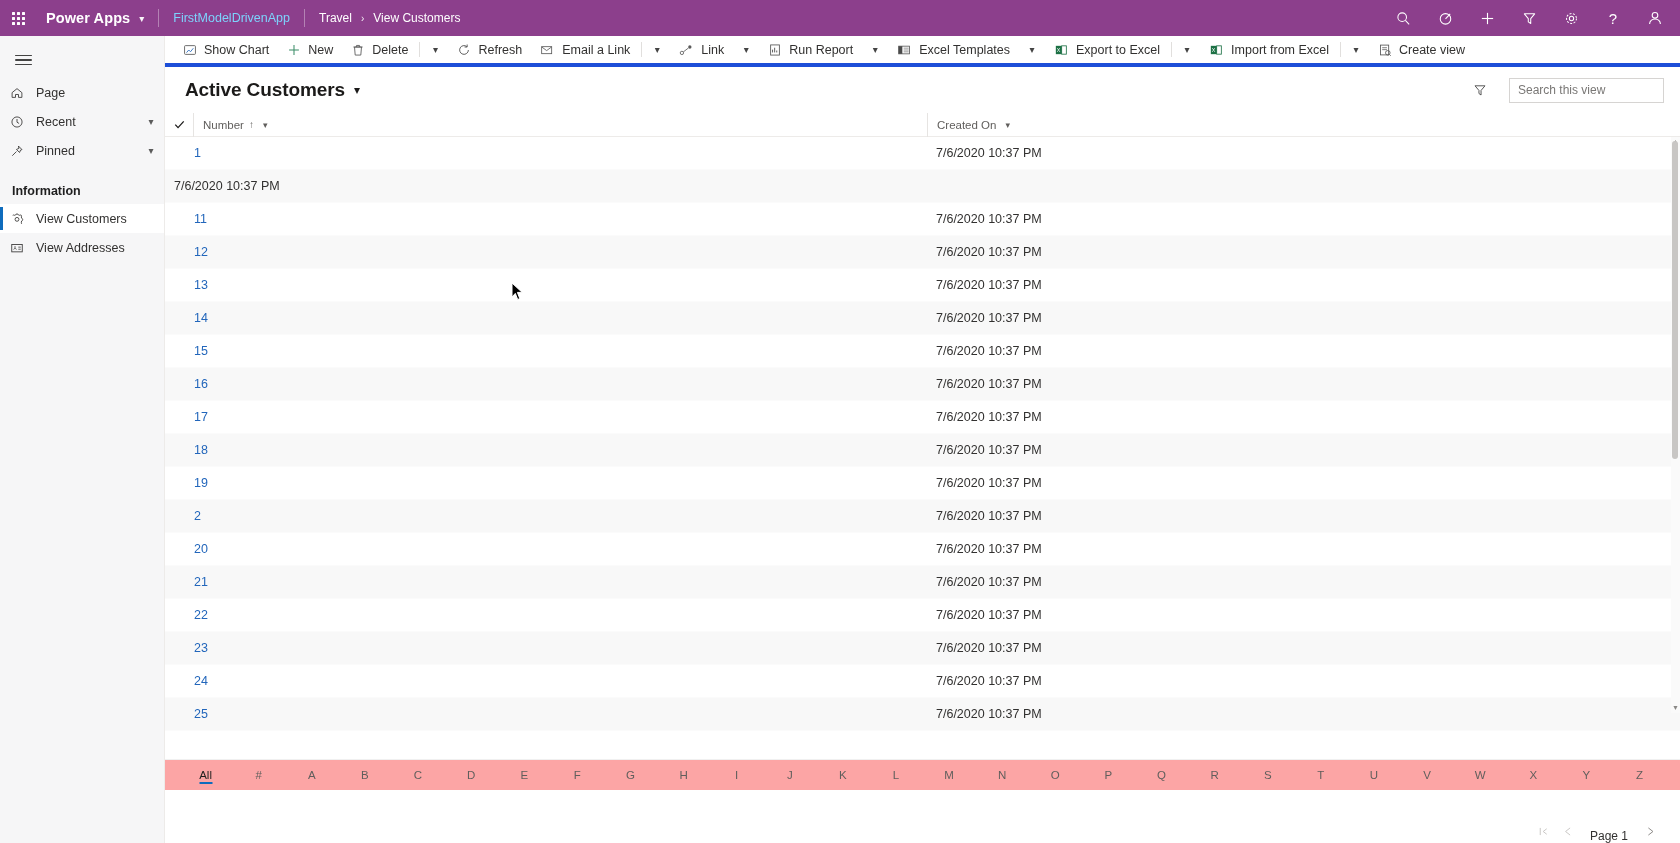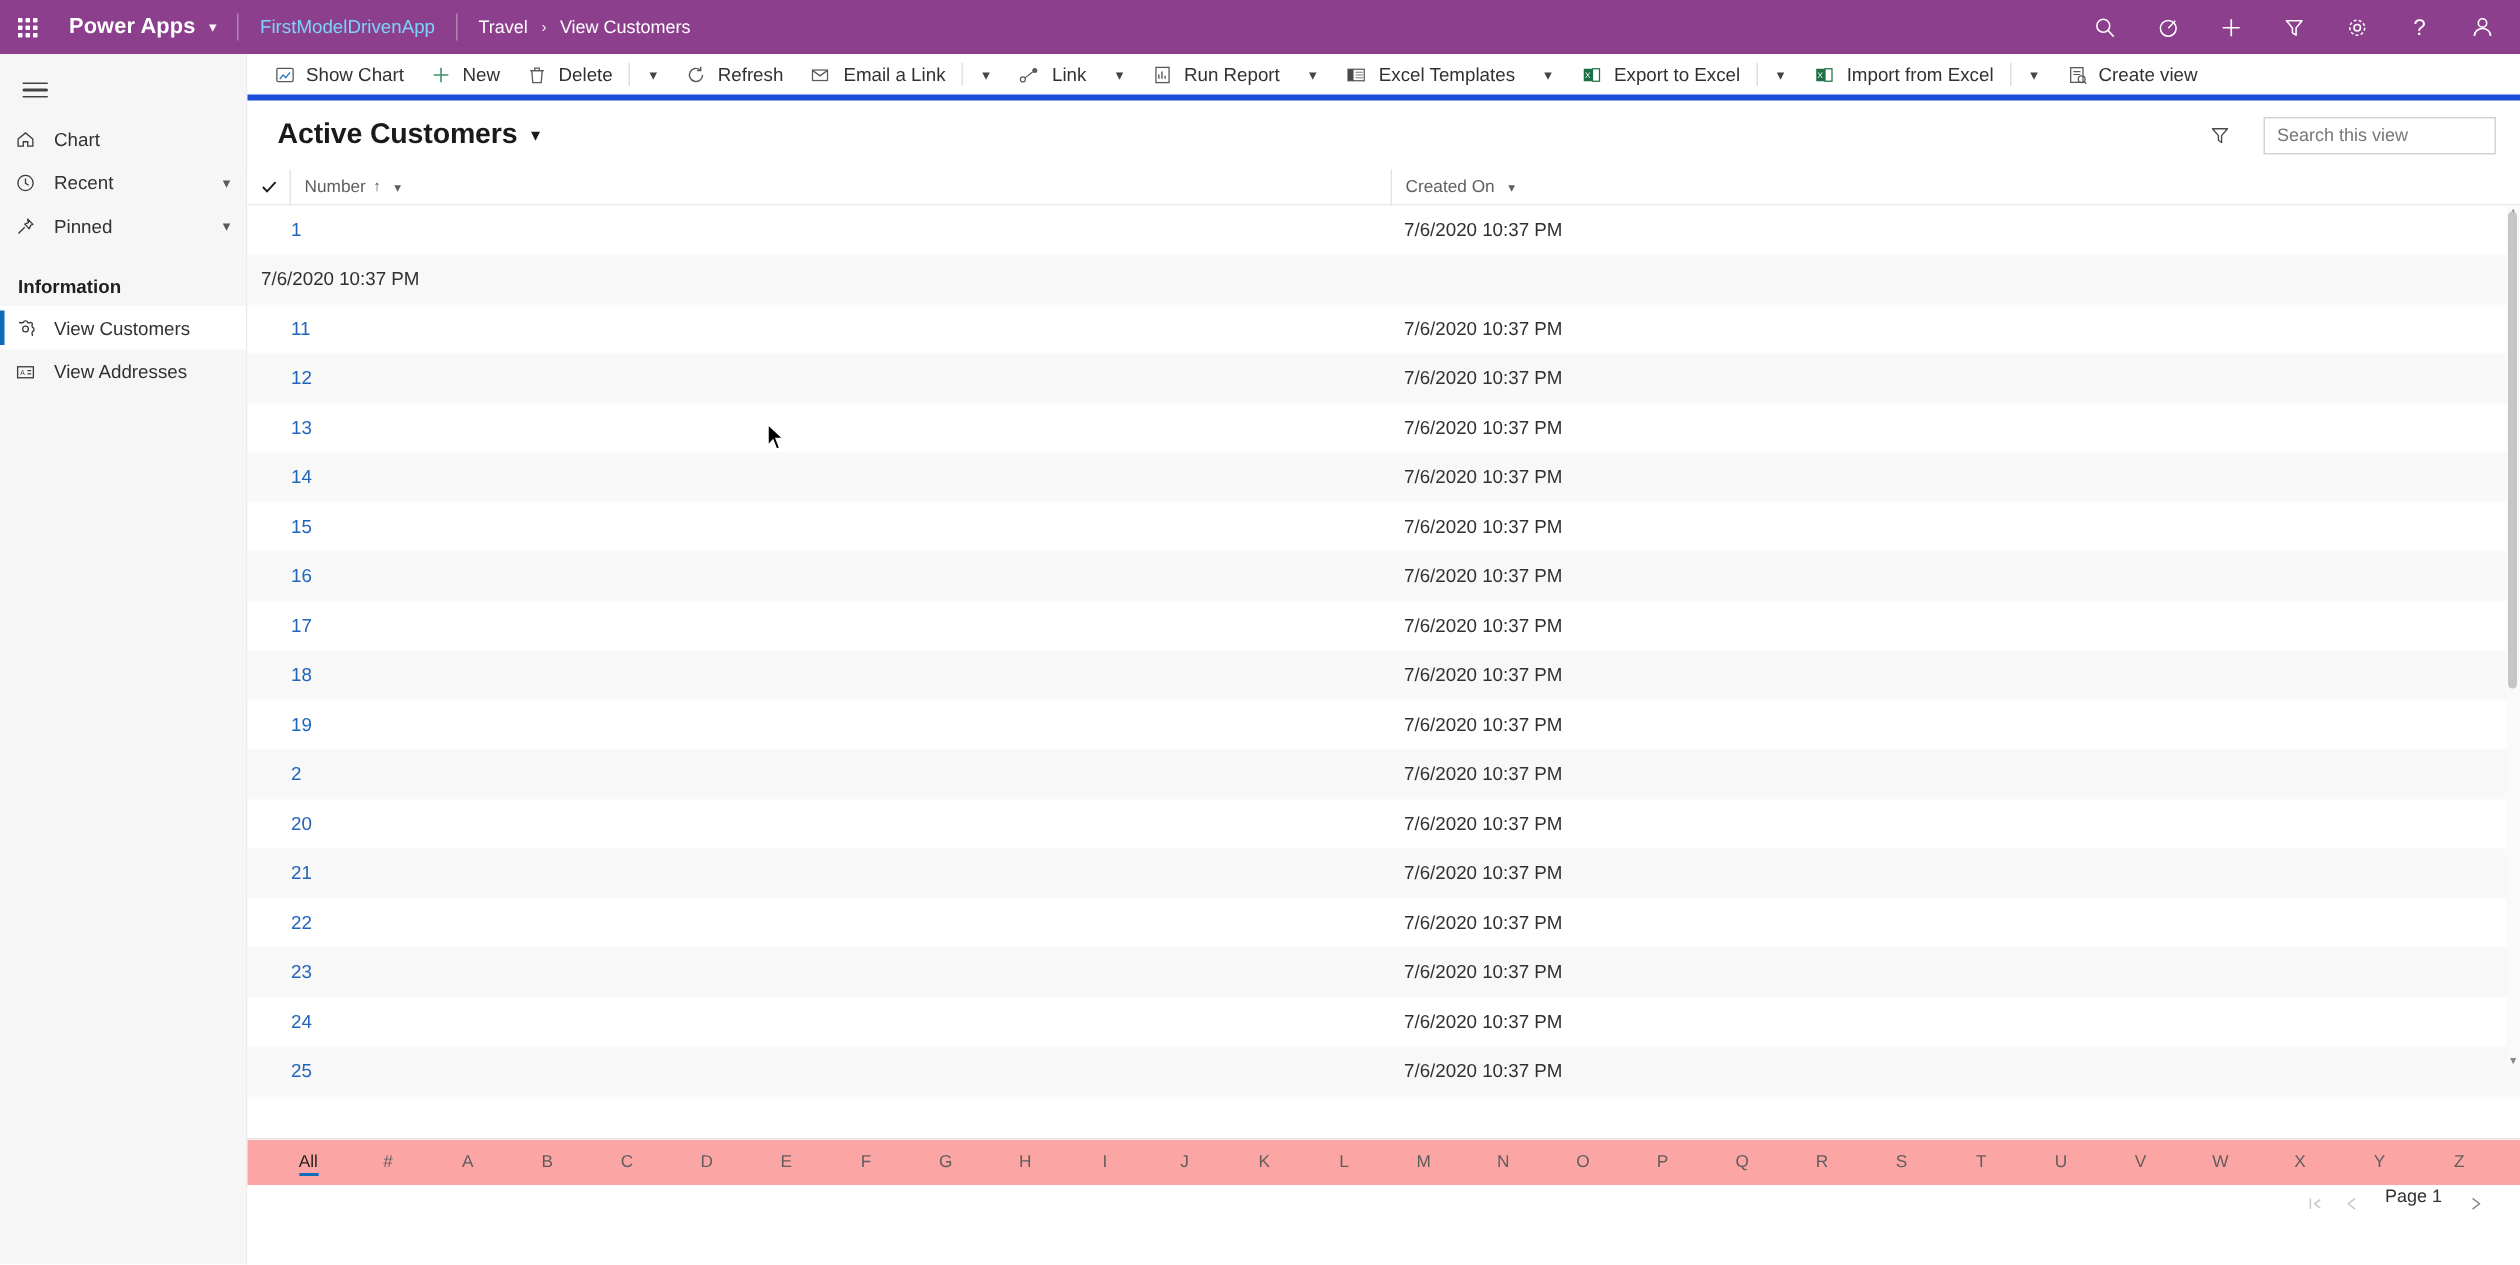--- a/index.html
+++ b/index.html
@@ -155,21 +155,21 @@
   }
   .alpha.active { color:#201f1e; font-weight:normal; }
   .alpha.active::after {
     content:""; position:absolute; left:50%; transform:translateX(-50%);
     bottom:7px; width:13px; height:2px; background:#0f6cbd;
   }
 
   
   .pager {
     position:absolute; left:0; bottom:0; width:1515px; height:53px;
-    background:#fff; display:flex; align-items:flex-start; justify-content:flex-end;
+    background:#fff; display:flex; align-items:flex-end; justify-content:flex-end;
     padding-right:18px;
   }
   .pg-btn {
     width:24px; height:24px; display:flex; align-items:center; justify-content:center;
     cursor:pointer; color:#8a8886;
   }
   .pg-btn.disabled { color:#c8c6c4; }
   .pg-label { font-size:12px; color:#323130; margin:0 10px; white-space:nowrap; }
 
   
@@ -253,21 +253,21 @@
           <i></i>
         </div>
     </div>
 
     <div class="navitem">
       <span class="ico">
         <svg width="14" height="14" viewBox="0 0 16 16">
             <path d="M2.4 7.6L8 3l5.6 4.6V13H9.7v-3.3H6.3V13H2.4z" fill="none" stroke="#3b3a39" stroke-width="1"></path>
           </svg>
       </span>
-      <span class="lbl">Chart</span>
+      <span class="lbl">Page</span>
     </div>
 
     <div class="navitem">
       <span class="ico">
         <svg width="14" height="14" viewBox="0 0 16 16">
             <circle cx="8" cy="8" r="5.8" fill="none" stroke="#3b3a39" stroke-width="1"></circle>
             <path d="M8 4.6V8.2l2.4 1.5" fill="none" stroke="#3b3a39" stroke-width="1"></path>
           </svg>
       </span>
       <span class="lbl">Recent</span>

